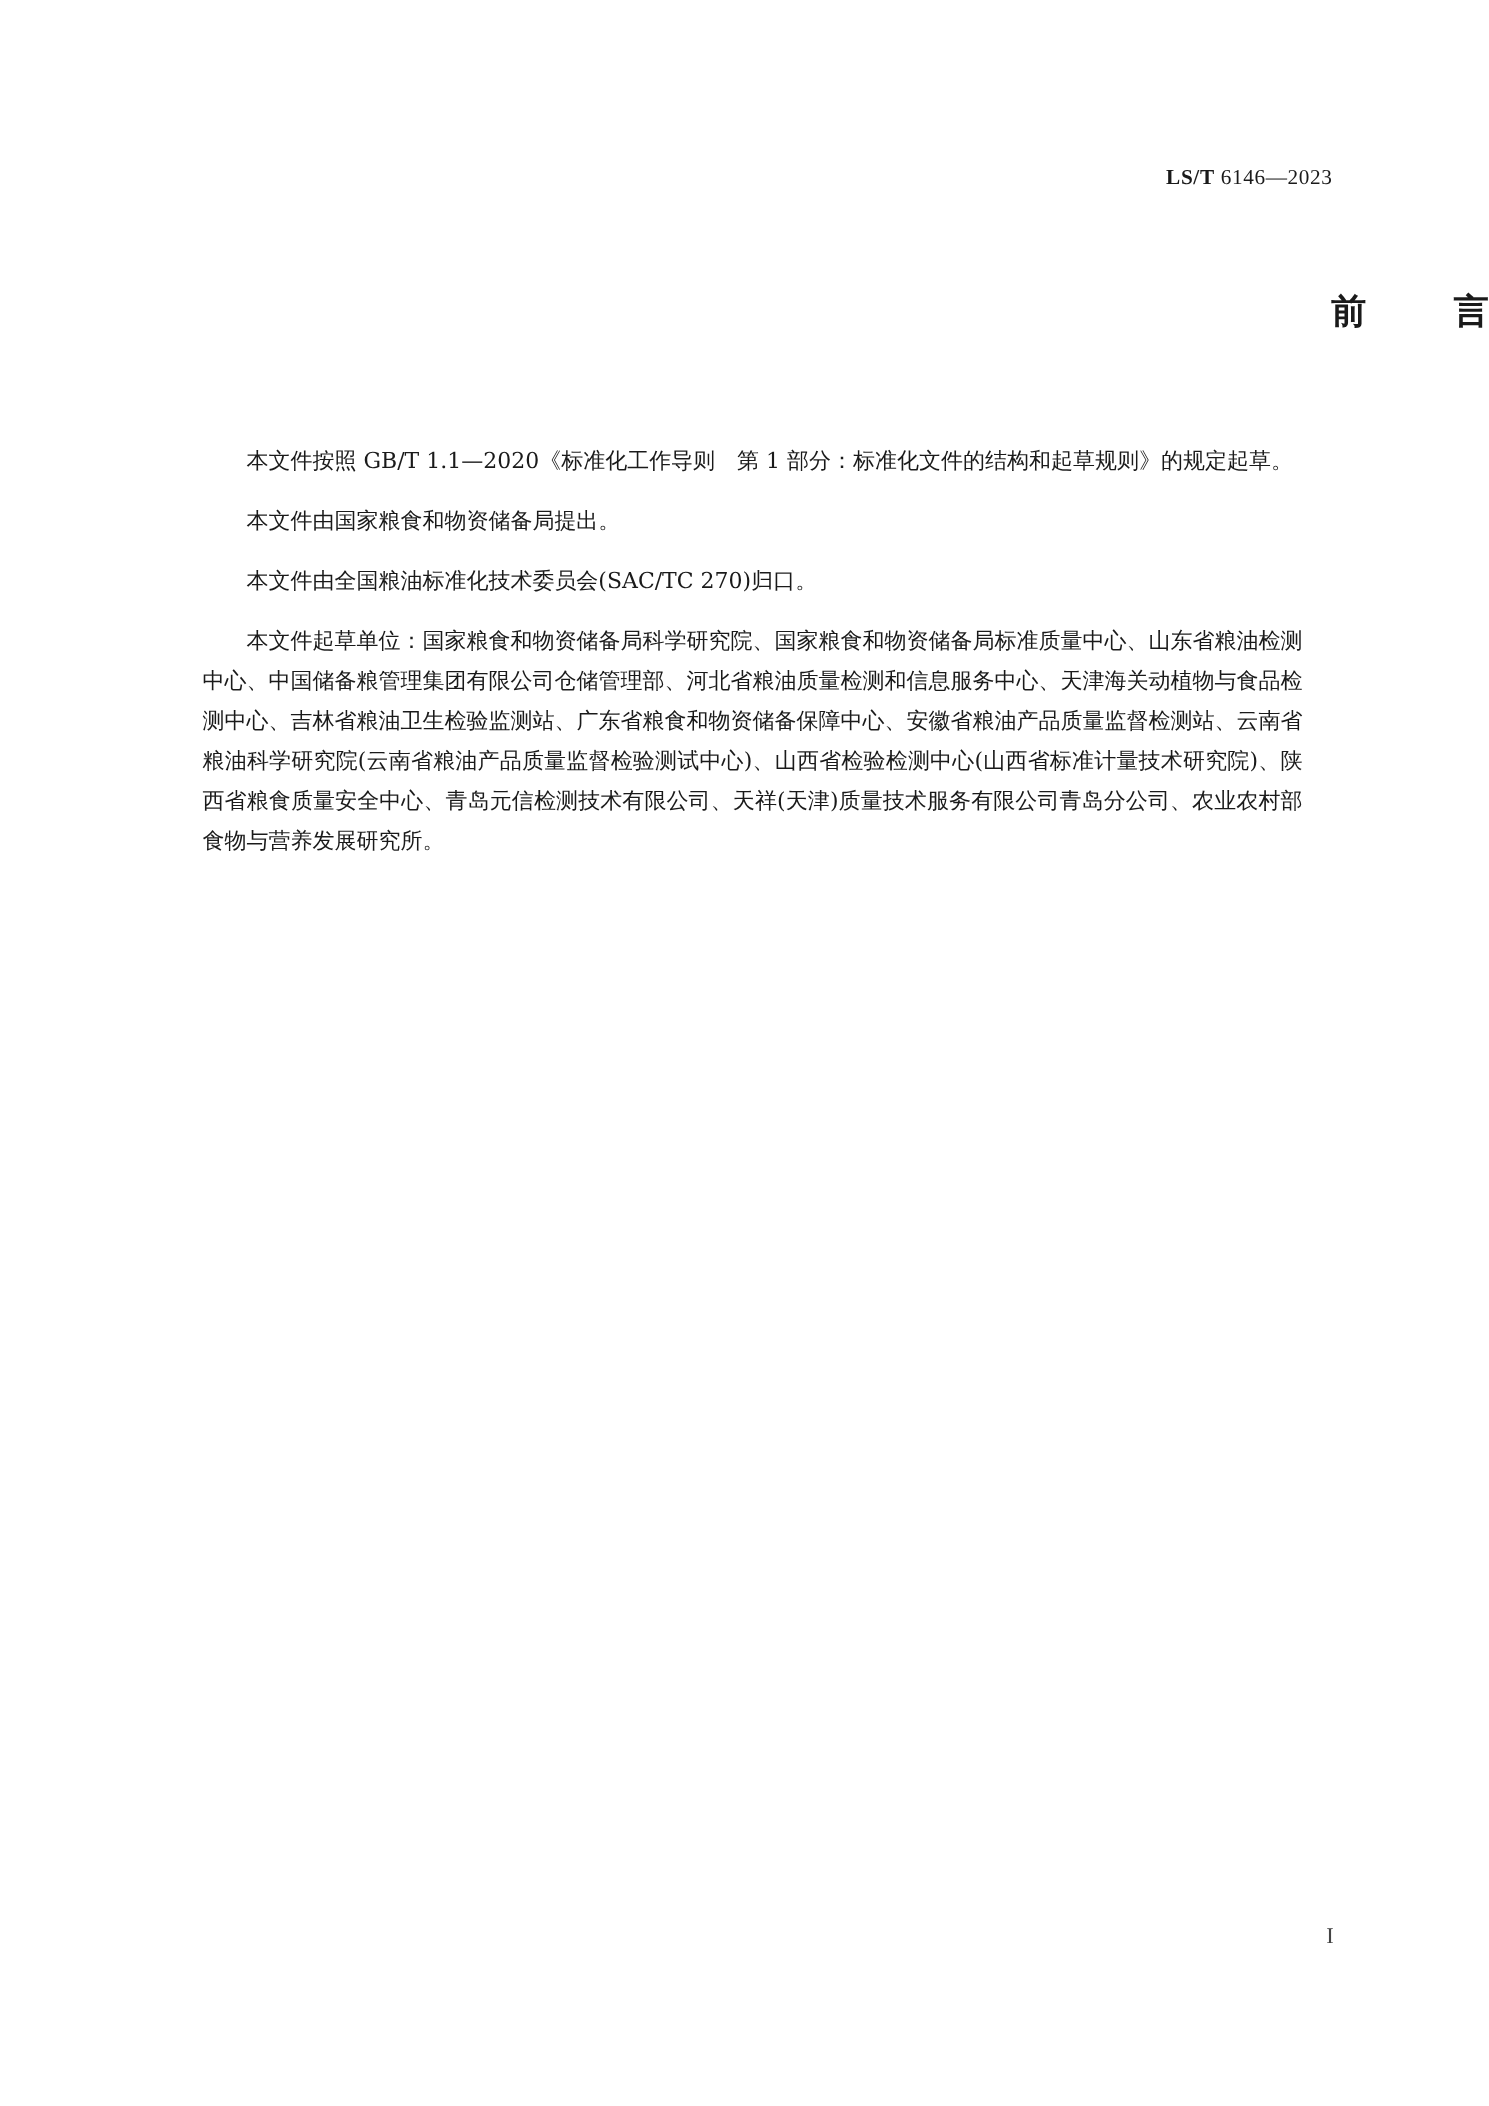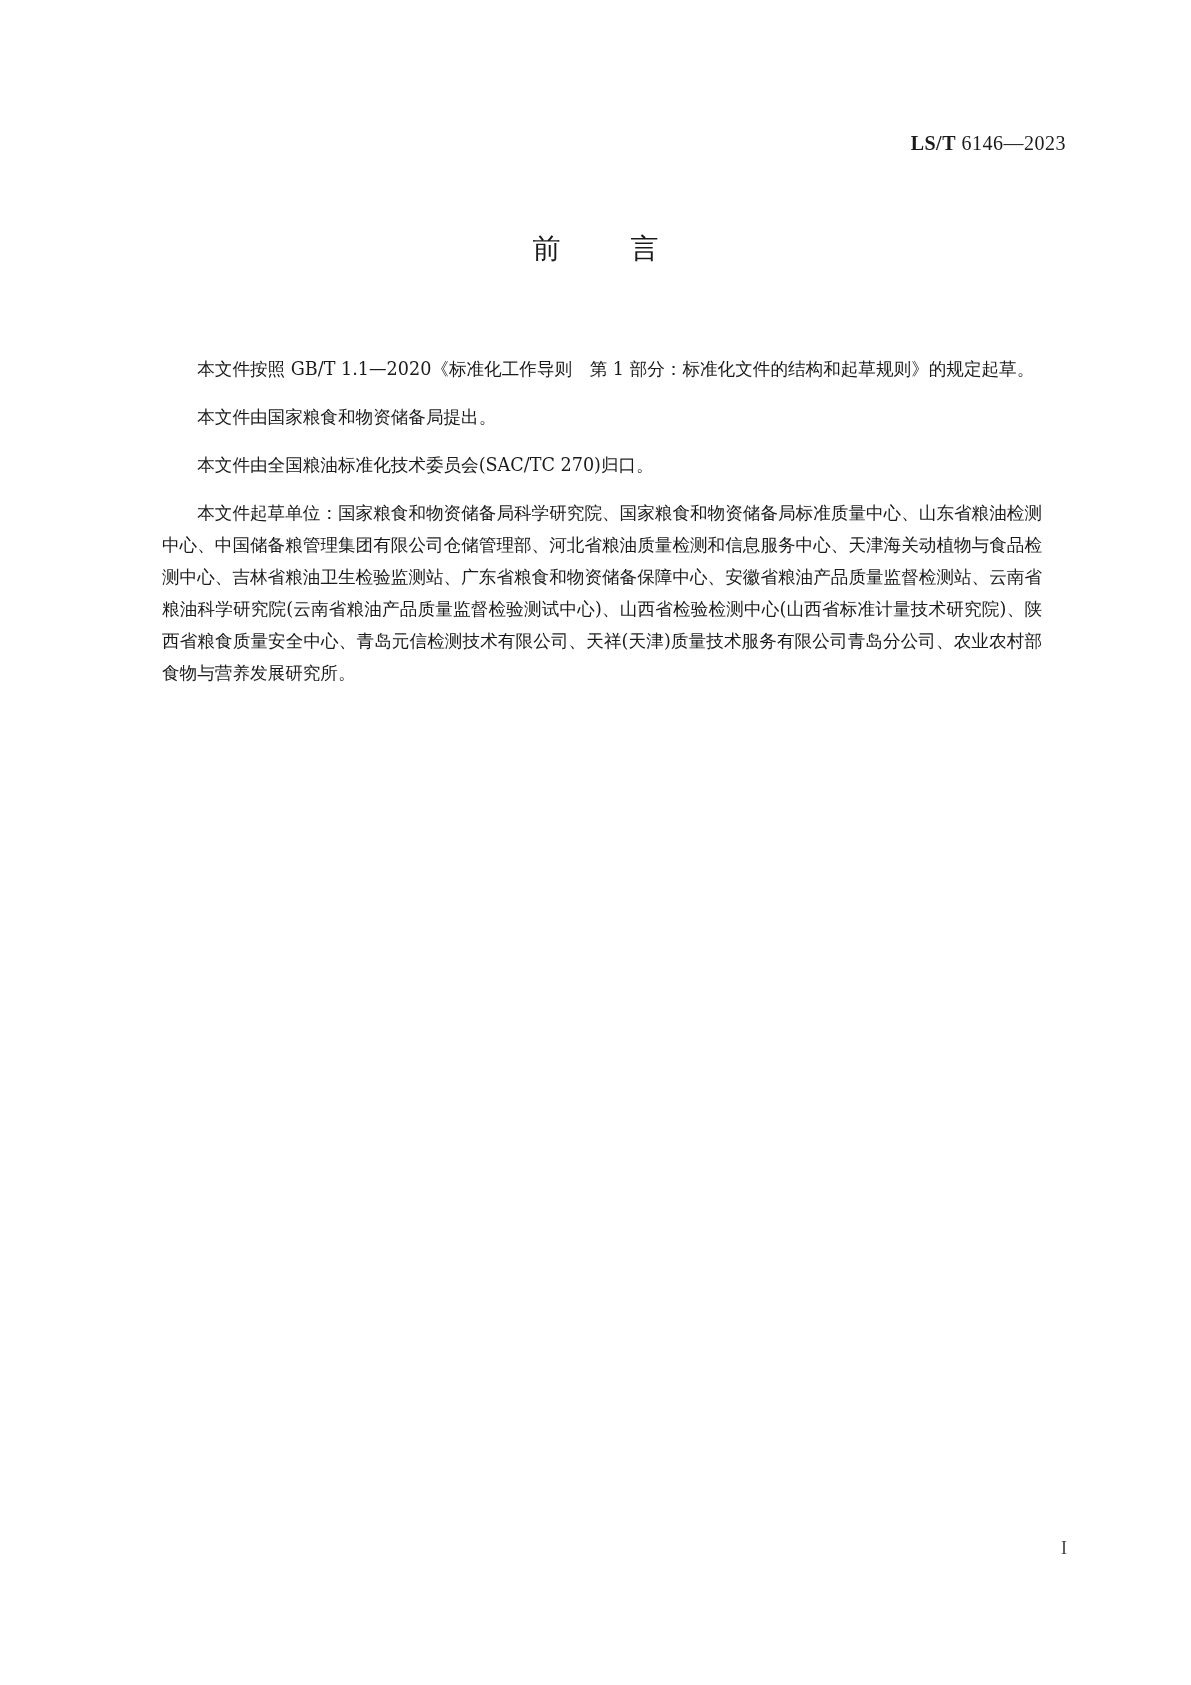--- a/index.html
+++ b/index.html
@@ -1,22 +1,22 @@
 <!DOCTYPE html>
 <html><head>
 <meta charset="utf-8">
 <style>
   html, body { margin: 0; padding: 0; background: #ffffff; }
   body { width: 1191px; height: 1685px; position: relative; overflow: hidden;
          font-family: "DejaVu Serif", "Liberation Serif", serif; color: #1a1a1a; }
-  .doc-code { position: absolute; top: 132px; right: 125px; font-size: 20px;
+  .doc-code { position: absolute; top: 132px; right: 125px; font-size: 17px;
               font-family: "Liberation Serif", serif; letter-spacing: 0.5px; }
   .doc-code b { font-weight: bold; }
-  .title { position: absolute; top: 230px; left: 0; width: 100%; text-align: center;
-           font-family: "DejaVu Sans", sans-serif; font-size: 28px; font-weight: normal; }
+  .title { position: absolute; top: 230px; left: 0; width: 100%; text-align: right;
+           font-family: "DejaVu Sans", sans-serif; font-size: 28px; font-weight: bold; }
   .title span { display: inline-block; }
   .title .gap { width: 70px; }
   .body-text { position: absolute; top: 337px; left: 146px; width: 912px; font-size: 17.6px;
                line-height: 32px; }
   .para { margin: 16px; text-indent: 2em; text-align: justify; }
   .page-num { position: absolute; top: 1538px; right: 124px; font-size: 18px;
               font-family: "Liberation Serif", serif; color: #444; }
 </style>
 </head>
 <body>

